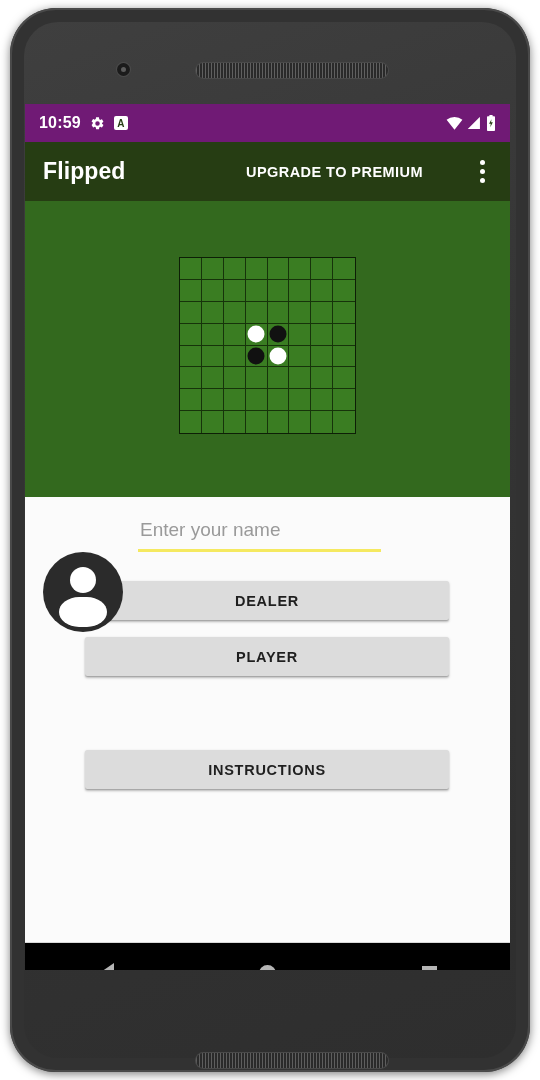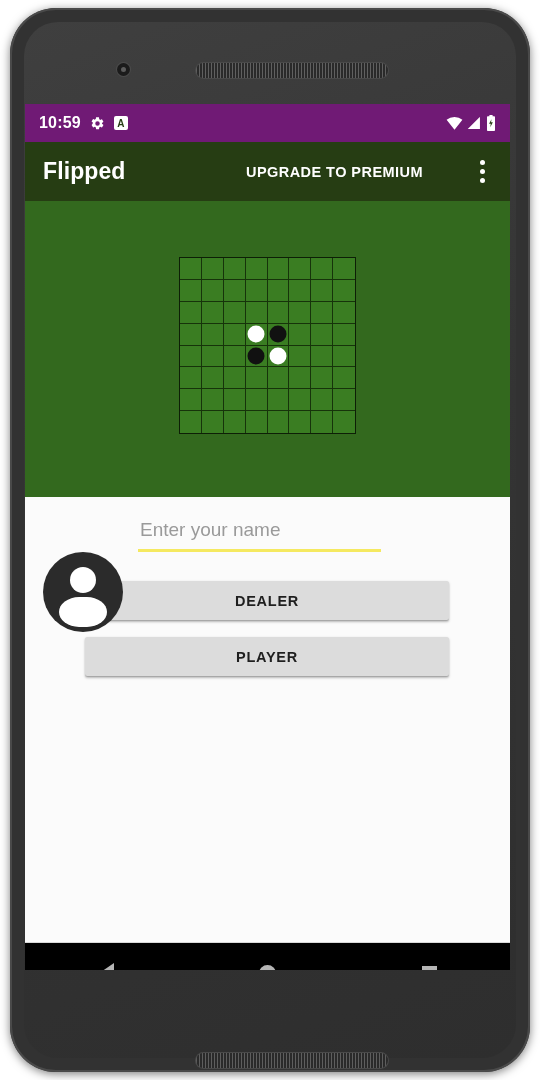--- a/index.html
+++ b/index.html
@@ -471,20 +471,21 @@
 
   <div class="form-area">
 
     <div class="name-field-wrap">
       <input class="name-input" type="text" placeholder="Enter your name" style="">
       <div class="name-underline"></div>
     </div>
 
     <button class="btn btn-dealer">DEALER</button>
     <button class="btn btn-player">PLAYER</button>
+    <button class="btn btn-instructions">INSTRUCTIONS</button>
 
     <div class="nav-bar">
       <div class="nav-btn">
           <span class="nav-back"></span>
         </div>
       <div class="nav-btn">
           <span class="nav-home"></span>
         </div>
       <div class="nav-btn">
           <span class="nav-recents"></span>

